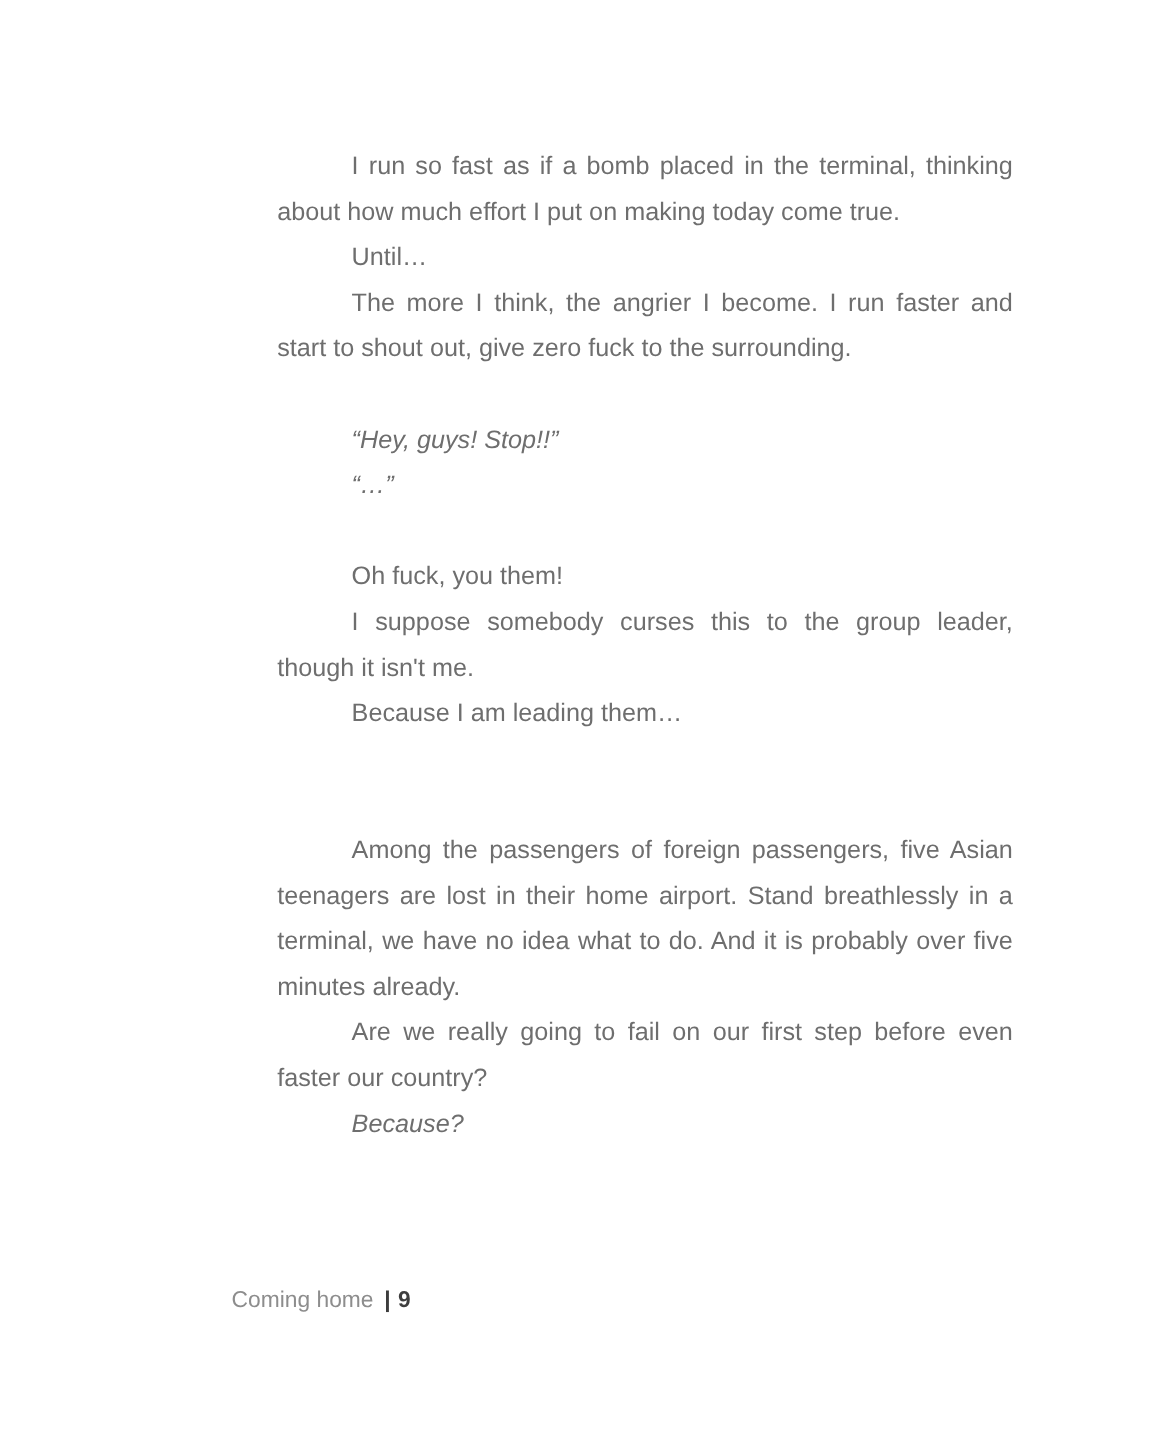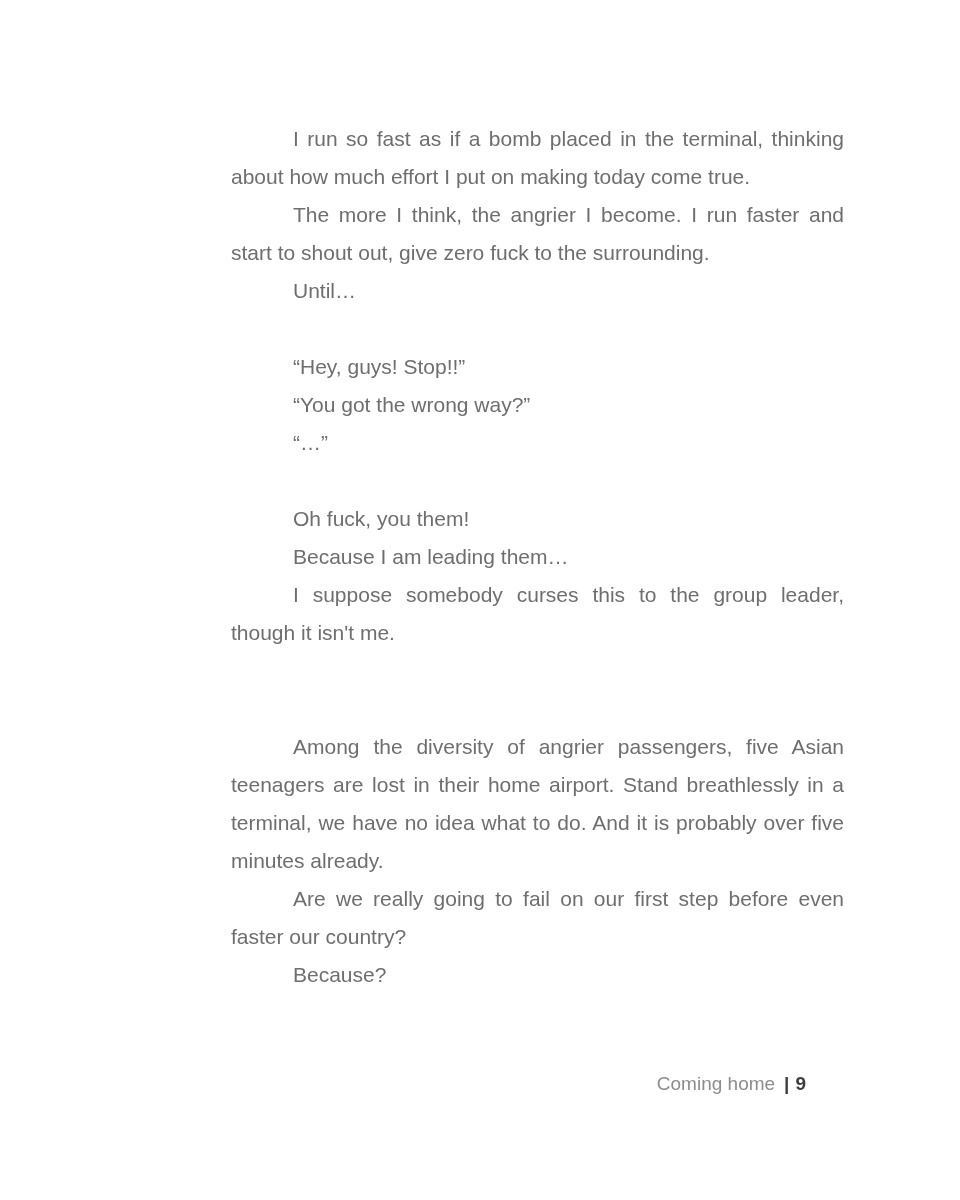--- a/index.html
+++ b/index.html
@@ -24,29 +24,30 @@
     line-height: 38px;
     color: #6e6e6e;
     text-align: justify;
     margin-left: 38px;
   }
   .text-block p {
     margin: 0;
     text-indent: 62px;
   }
   .text-block p.italic {
+    font-style: italic;
   }
   .text-block p.gap1 { margin-top: 38px; }
   .text-block p.gap2 { margin-top: 76px; }
   .footer {
     position: absolute;
     left: 193px;
     top: 1070px;
     width: 613px;
-    text-align: right;
+    text-align: left;
     font-size: 19px;
     line-height: 28px;
     color: #8d8d8d;
   }
   .footer .sep {
     color: #3d3d3d;
     font-weight: 700;
     margin-left: 9px;
     margin-right: 6px;
   }
@@ -55,29 +56,28 @@
     font-weight: 700;
   }
 </style>
 </head>
 <body>
 
 <div class="page">
 
   <main class="text-block">
     <p>I run so fast as if a bomb placed in the terminal, thinking about how much effort I put on making today come true.</p>
+    <p>Until…</p>
     <p>The more I think, the angrier I become. I run faster and start to shout out, give zero fuck to the surrounding.</p>
-    <p>Until…</p>
     <p class="italic gap1">“Hey, guys! Stop!!”</p>
-    <p class="italic">“You got the wrong way?”</p>
     <p class="italic">“…”</p>
     <p class="gap1">Oh fuck, you them!</p>
+    <p>I suppose somebody curses this to the group leader, though it isn't me.</p>
     <p>Because I am leading them…</p>
-    <p>I suppose somebody curses this to the group leader, though it isn't me.</p>
-    <p class="gap2">Among the diversity of angrier passengers, five Asian teenagers are lost in their home airport. Stand breathlessly in a terminal, we have no idea what to do. And it is probably over five minutes already.</p>
+    <p class="gap2">Among the passengers of foreign passengers, five Asian teenagers are lost in their home airport. Stand breathlessly in a terminal, we have no idea what to do. And it is probably over five minutes already.</p>
     <p>Are we really going to fail on our first step before even faster our country?</p>
     <p class="italic">Because?</p>
   </main>
 
   <footer class="footer">
     <span>Coming home</span><span class="sep">|</span><span class="num">9</span>
   </footer>
 
 </div>
 

